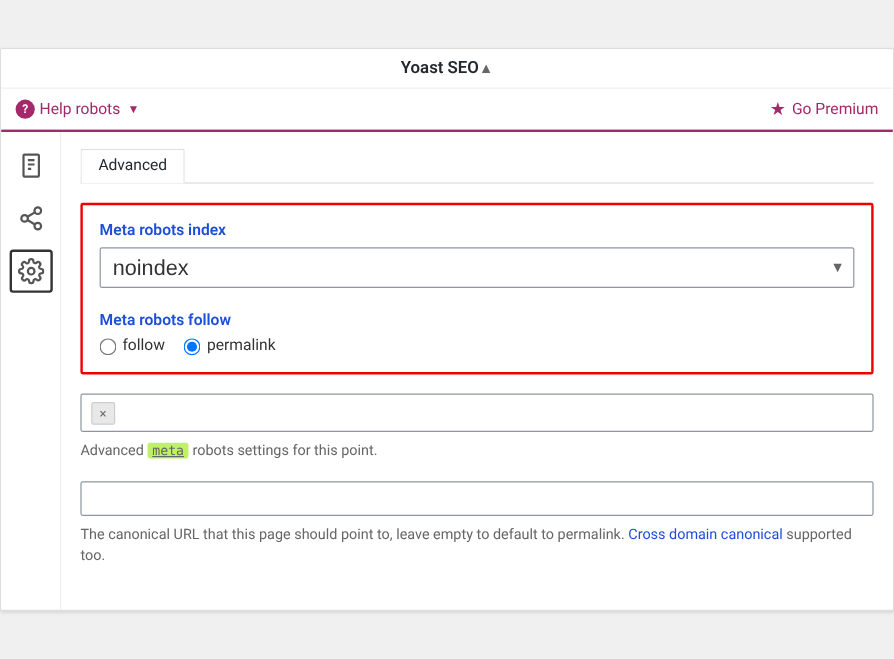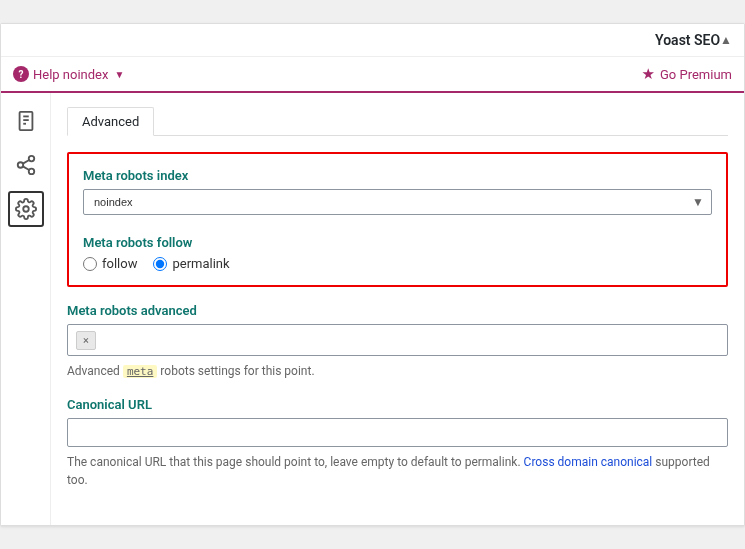--- a/index.html
+++ b/index.html
@@ -14,21 +14,21 @@
     }
     .widget-container {
       width: 745px;
       background: #fff;
       border: 1px solid #ddd;
       border-radius: 2px;
       box-shadow: 0 1px 3px rgba(0,0,0,0.1);
     }
     .widget-header {
       display: flex;
-      justify-content: flex-end;
+      justify-content: center;
       align-items: center;
       padding: 8px 12px;
       border-bottom: 1px solid #eee;
       background: #fff;
     }
     .widget-title {
       font-size: 14px;
       font-weight: 600;
       color: #23282d;
     }
@@ -143,33 +143,33 @@
     }
     .red-box {
       border: 2px solid #e00;
       border-radius: 2px;
       padding: 14px;
       margin-bottom: 16px;
     }
     .field-label {
       font-size: 13px;
       font-weight: 600;
-      color: #0f766e;
+      color: #1d4ed8;
       margin-bottom: 6px;
     }
     .select-wrapper {
       position: relative;
       width: 100%;
     }
     .select-field {
       width: 100%;
       padding: 6px 28px 6px 10px;
       border: 1px solid #8d96a0;
       border-radius: 2px;
-      font-size: 11px;
+      font-size: 18px;
       color: #333;
       background: #fff;
       appearance: none;
       -webkit-appearance: none;
       cursor: pointer;
     }
     .select-arrow {
       position: absolute;
       right: 8px;
       top: 50%;
@@ -229,21 +229,21 @@
       cursor: pointer;
       font-size: 11px;
     }
     .field-hint {
       font-size: 12px;
       color: #666;
       margin-top: 6px;
       line-height: 1.5;
     }
     .field-hint code {
-      background: #fef9c3;
+      background: #bef264;
       padding: 0 4px;
       border-radius: 2px;
       font-family: monospace;
       font-size: 11px;
       text-decoration: underline;
     }
     .field-hint a {
       color: #1d4ed8;
       text-decoration: none;
     }
@@ -264,21 +264,21 @@
   <div class="widget-header">
     <span class="widget-title">Yoast SEO</span>
     <span class="widget-toggle">▲</span>
   </div>
 
   <div class="top-bar">
     <div class="help-center">
       <div class="help-icon">
         <span>?</span>
       </div>
-      <span>Help noindex</span>
+      <span>Help robots</span>
       <span class="help-dropdown">▼</span>
     </div>
     <a class="go-premium">
       <span class="star-icon">★</span>
       <span>Go Premium</span>
     </a>
   </div>
 
   <div class="main-content">
 
@@ -343,35 +343,33 @@
             </label>
             <label class="radio-label">
               <input class="radio-input" type="radio" name="robots_follow" value="nofollow" checked="" style="">
               <span>permalink</span>
             </label>
           </div>
         </div>
       </div>
 
       <div class="section">
-        <div class="field-label">Meta robots advanced</div>
         <div class="tag-input-wrapper">
           <div class="tag">
             <span class="tag-remove">×</span>
           </div>
         </div>
         <div class="field-hint">
           <span>Advanced</span>
           <code>meta</code>
           <span>robots settings for this point.</span>
         </div>
       </div>
 
       <div class="section">
-        <div class="field-label">Canonical URL</div>
         <input type="text" class="text-input" placeholder="" style="">
         <div class="field-hint">
           <span>The canonical URL that this page should point to, leave empty to default to permalink.</span>
           <a href="#">
             <span>Cross domain canonical</span>
           </a>
           <span> </span>
           <span>supported too.</span>
         </div>
       </div>

